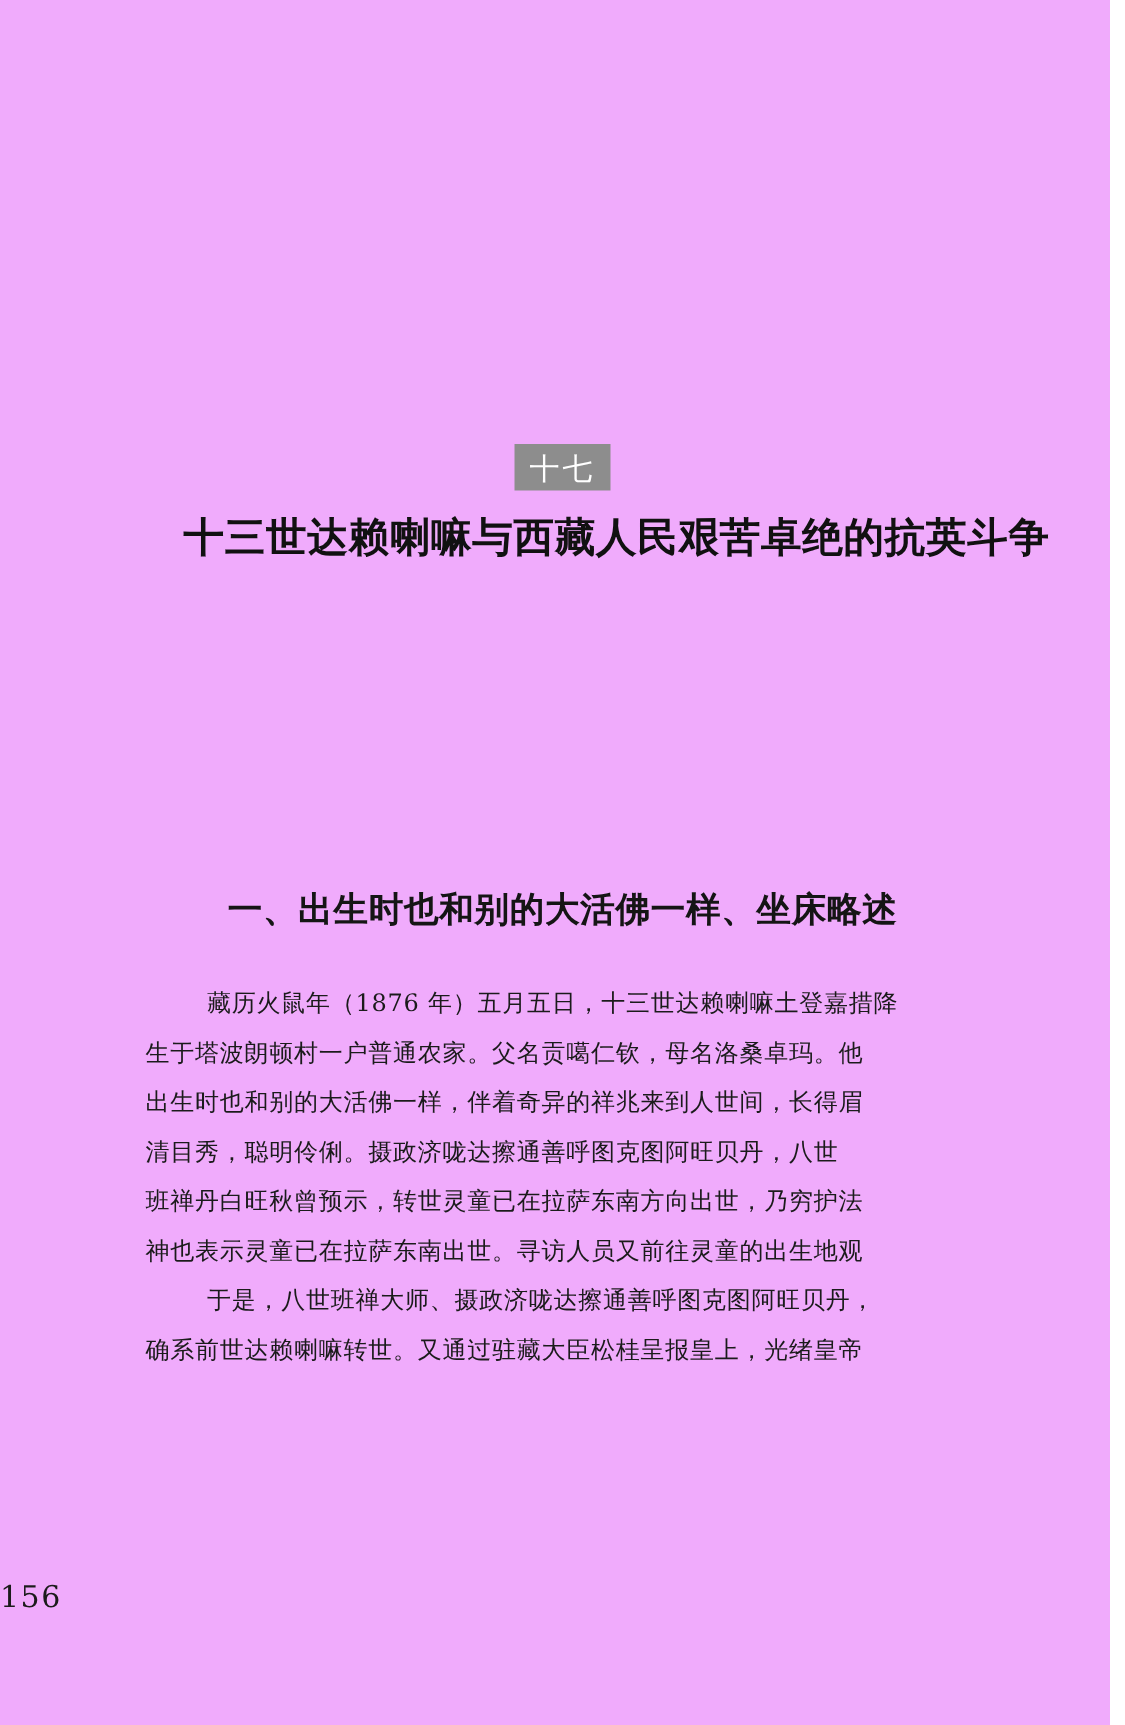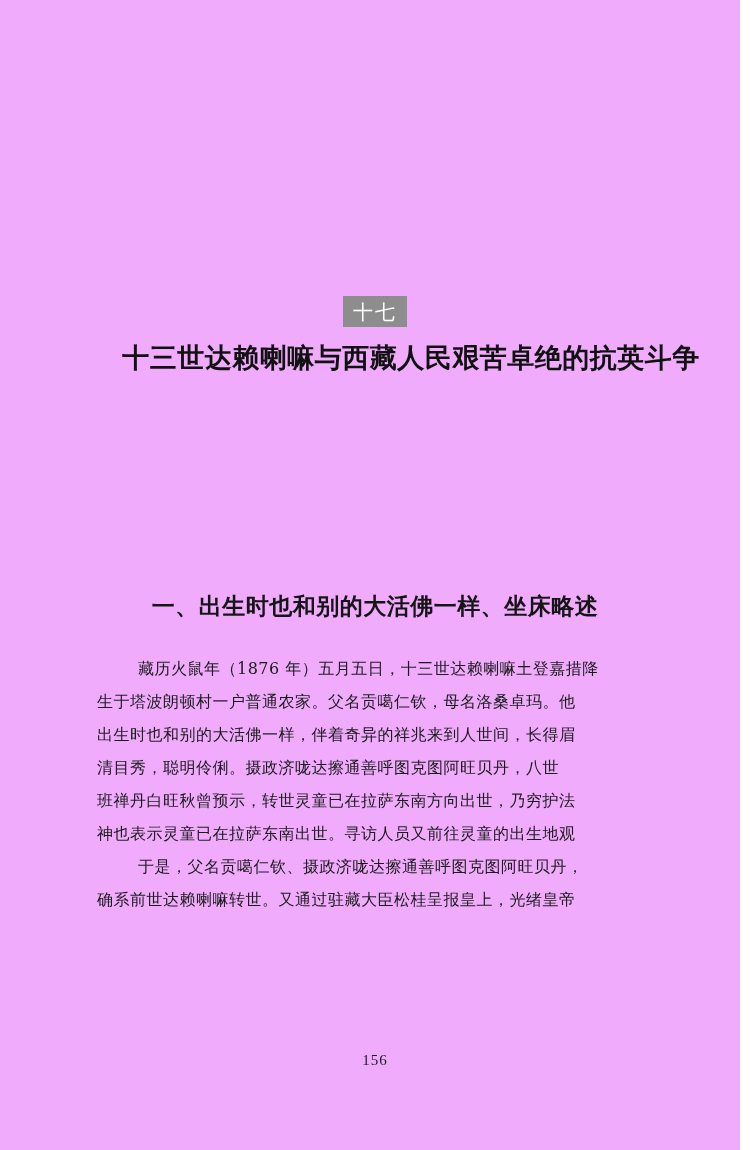--- a/index.html
+++ b/index.html
@@ -77,25 +77,23 @@
     color: #1b1b1b;
   }
   .body-line.first-line {
     text-indent: 41px;
   }
   .page-number {
     position: absolute;
     top: 1052px;
     left: 0;
     width: 750px;
-    text-align: center;
-    font-size: 15px;
+    font-size: 20px;
     letter-spacing: 1px;
     color: #1b1b1b;
-    font-family: Liberation Serif, serif;
   }
 </style>
 </head>
 <body>
 
 <div class="page">
 
   <div class="chapter-badge-row">
     <div class="chapter-badge">十七</div>
   </div>
@@ -104,19 +102,19 @@
 
   <h2 class="section-heading">一、出生时也和别的大活佛一样、坐床略述</h2>
 
   <div class="body-text">
     <div class="body-line first-line">藏历火鼠年（1876 年）五月五日，十三世达赖喇嘛土登嘉措降</div>
     <div class="body-line">生于塔波朗顿村一户普通农家。父名贡噶仁钦，母名洛桑卓玛。他</div>
     <div class="body-line">出生时也和别的大活佛一样，伴着奇异的祥兆来到人世间，长得眉</div>
     <div class="body-line">清目秀，聪明伶俐。摄政济咙达擦通善呼图克图阿旺贝丹，八世</div>
     <div class="body-line">班禅丹白旺秋曾预示，转世灵童已在拉萨东南方向出世，乃穷护法</div>
     <div class="body-line">神也表示灵童已在拉萨东南出世。寻访人员又前往灵童的出生地观</div>
-    <div class="body-line first-line">于是，父名贡噶仁钦、摄政济咙达擦通善呼图克图阿旺贝丹，</div>
+    <div class="body-line first-line">于是，八世班禅大师、摄政济咙达擦通善呼图克图阿旺贝丹，</div>
     <div class="body-line">确系前世达赖喇嘛转世。又通过驻藏大臣松桂呈报皇上，光绪皇帝</div>
   </div>
 
   <div class="page-number">156</div>
 
 </div>
 
 </body></html>

